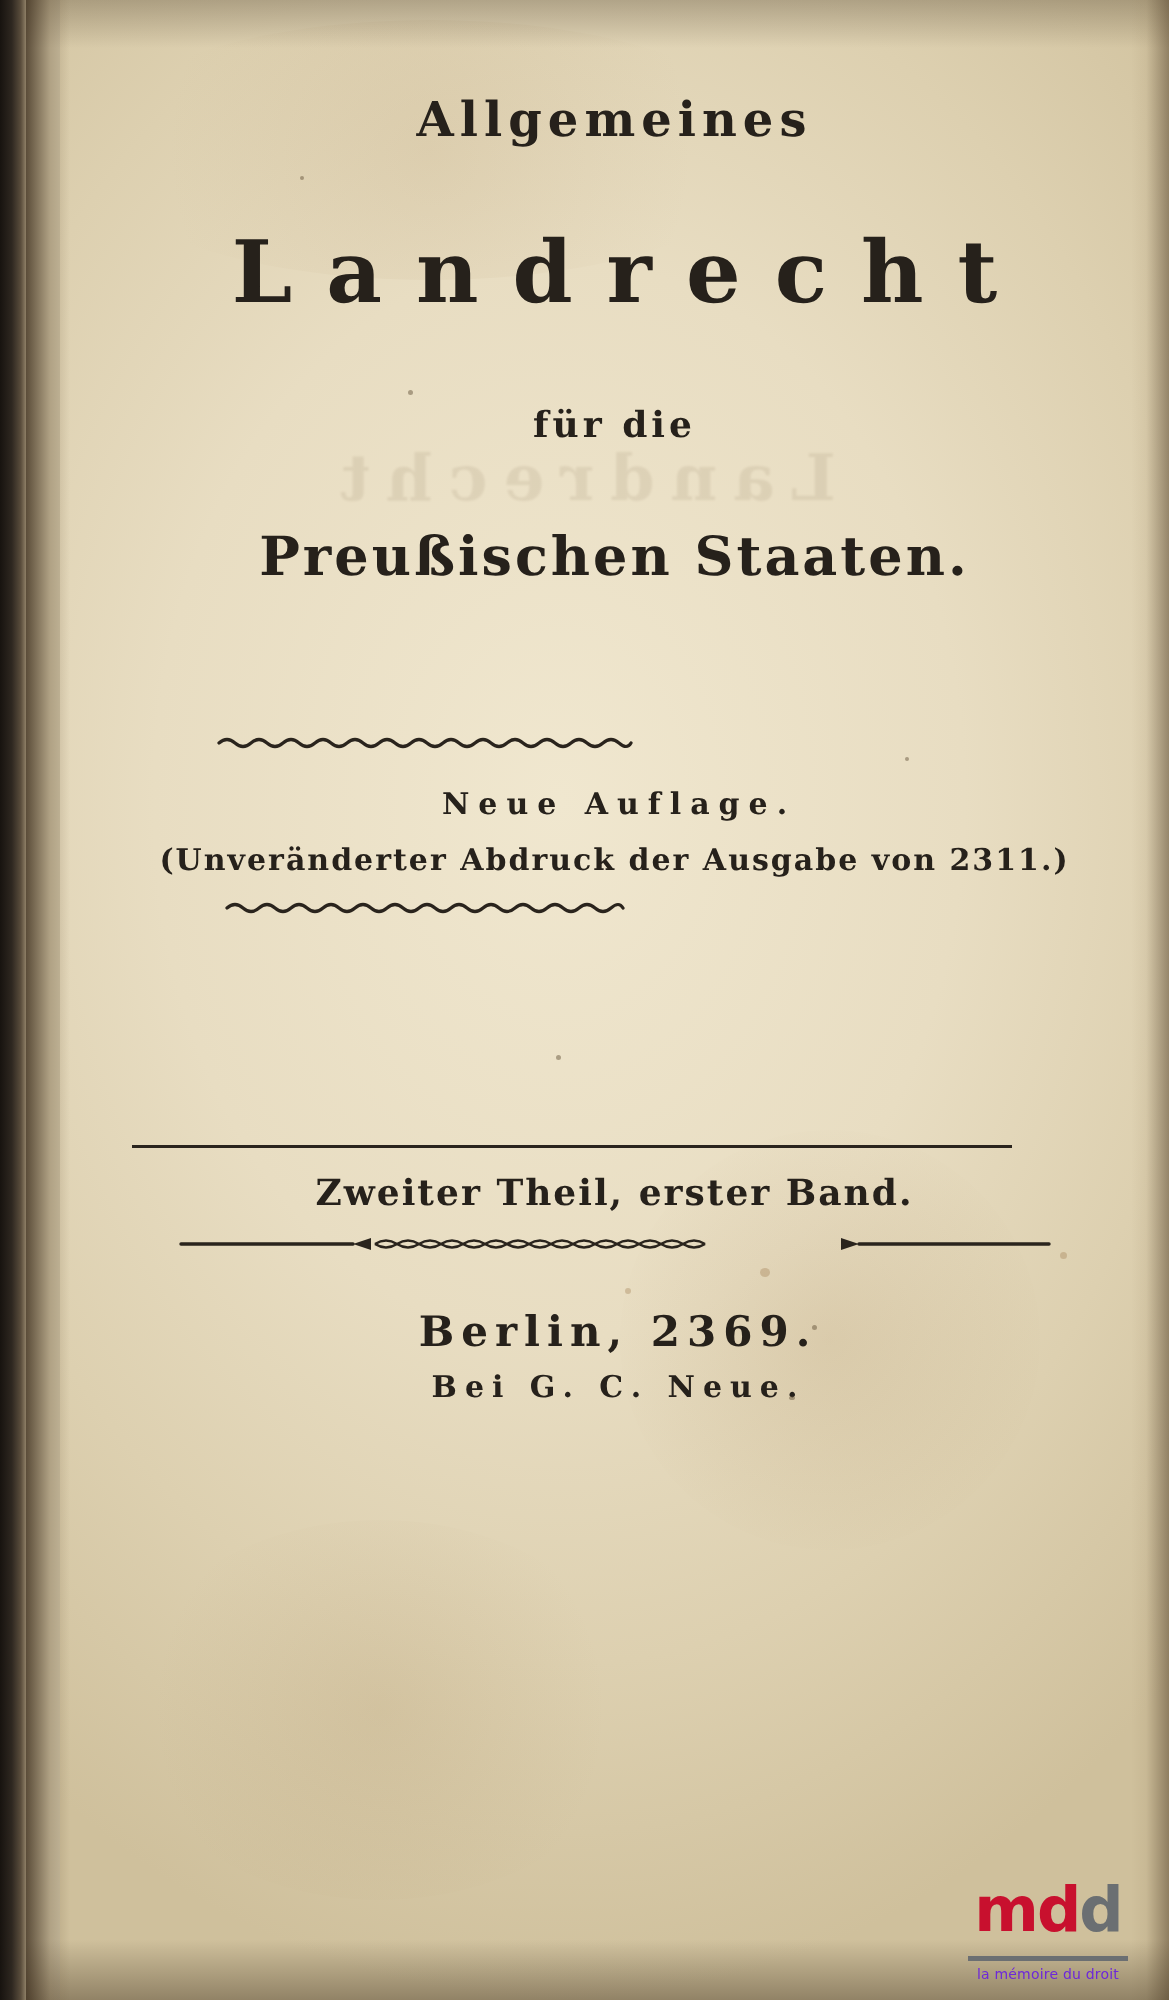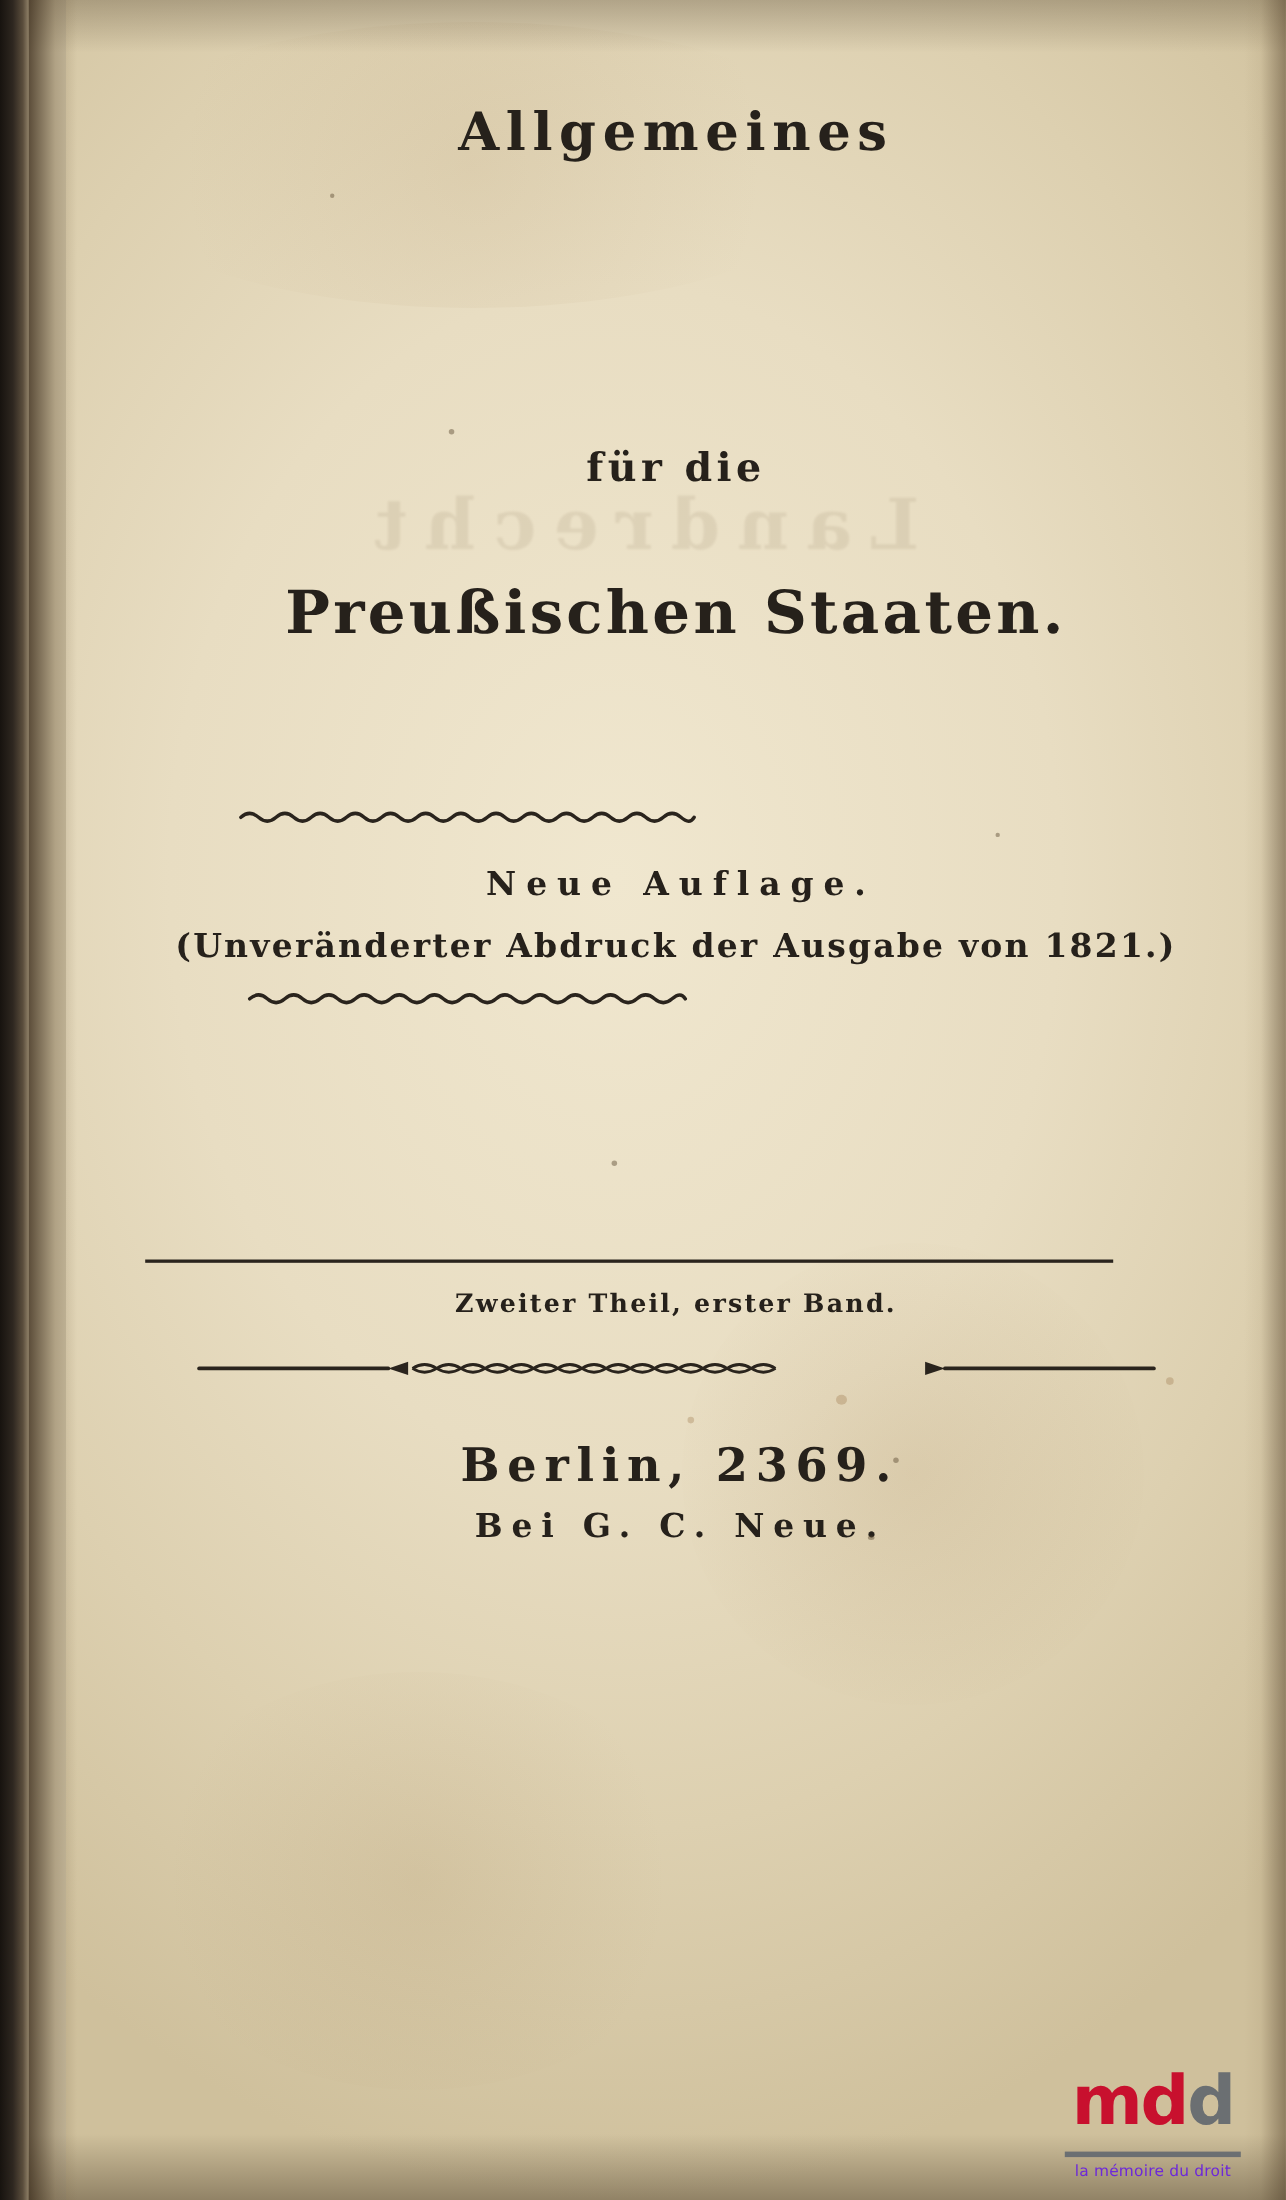--- a/index.html
+++ b/index.html
@@ -172,21 +172,21 @@
   }
 
   .rule-plain {
     position: absolute;
     background: #2a241d;
   }
 
   .line-band {
     position: absolute;
     left: 0; top: 1172px; width: 1109px;
-    font-size: 23px;
+    font-size: 36px;
     letter-spacing: 2px;
   }
 
   .ornament {
     position: absolute;
     left: 0; top: 1235px; width: 1109px;
     text-align: center;
   }
 
   .line-berlin {
@@ -249,33 +249,34 @@
   <div class="paper-stain-a"></div>
   <div class="paper-stain-b"></div>
   <div class="paper-stain-c"></div>
 
   <div class="bleed">Landrecht</div>
 
   <div class="typeblock">
 
     <div class="fraktur line-allgemeines">Allgemeines</div>
 
+    <div class="fraktur line-landrecht">Landrecht</div>
 
     <div class="fraktur line-fuerdie">für die</div>
 
     <div class="fraktur line-staaten">Preußischen Staaten.</div>
 
     <div class="wave" style="left:155px; top:735px; width:420px;">
       <svg width="420" height="16" viewBox="0 0 420 16">
         <path d="M4 8 Q 12 1 20 8 T 36 8 T 52 8 T 68 8 T 84 8 T 100 8 T 116 8 T 132 8 T 148 8 T 164 8 T 180 8 T 196 8 T 212 8 T 228 8 T 244 8 T 260 8 T 276 8 T 292 8 T 308 8 T 324 8 T 340 8 T 356 8 T 372 8 T 388 8 T 404 8 T 416 8" fill="none" stroke="#2a241d" stroke-width="3.2" stroke-linecap="round"></path>
       </svg>
     </div>
 
     <div class="fraktur line-neue">Neue Auflage.</div>
-    <div class="fraktur line-unver">(Unveränderter Abdruck der Ausgabe von 1821.)</div>
+    <div class="fraktur line-unver">(Unveränderter Abdruck der Ausgabe von 2311.)</div>
 
     <div class="wave" style="left:163px; top:900px; width:404px;">
       <svg width="404" height="16" viewBox="0 0 404 16">
         <path d="M4 8 Q 12 1 20 8 T 36 8 T 52 8 T 68 8 T 84 8 T 100 8 T 116 8 T 132 8 T 148 8 T 164 8 T 180 8 T 196 8 T 212 8 T 228 8 T 244 8 T 260 8 T 276 8 T 292 8 T 308 8 T 324 8 T 340 8 T 356 8 T 372 8 T 388 8 T 400 8" fill="none" stroke="#2a241d" stroke-width="3.2" stroke-linecap="round"></path>
       </svg>
     </div>
 
     <div class="rule-plain" style="left:72px; top:1145px; width:880px; height:3px;"></div>
 
     <div class="fraktur line-band">Zweiter Theil, erster Band.</div>

